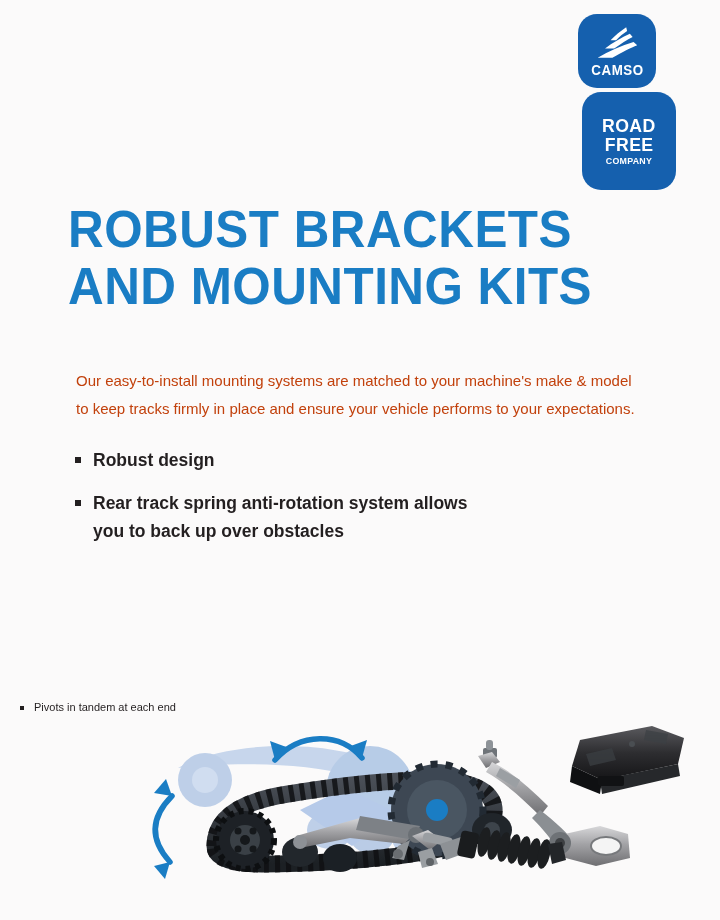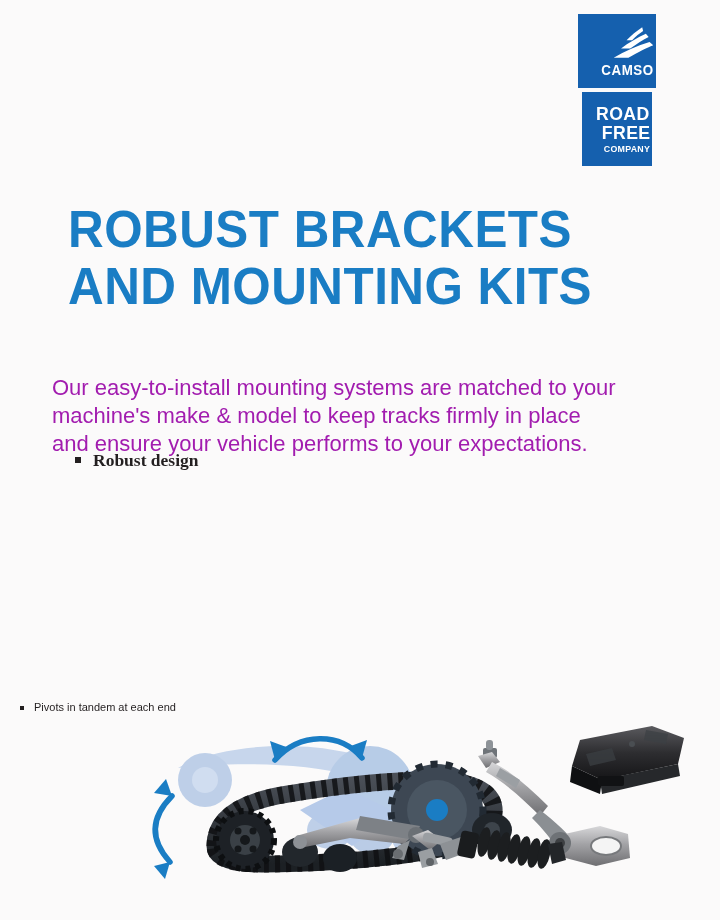--- a/index.html
+++ b/index.html
@@ -20,22 +20,23 @@
   .logo-stack {
     position: absolute;
     top: 14px;
     left: 578px;
     width: 78px;
   }
   .logo-box {
     background: #1560ae;
     display: flex;
     flex-direction: column;
-    align-items: flex-end;
+    align-items: center;
     justify-content: center;
+    border-radius: 19px;
   }
   .logo-camso {
     height: 72px;
     padding-top: 2px;
   }
   .camso-mark {
     width: 46px;
     height: 34px;
     display: block;
   }
@@ -47,21 +48,21 @@
     letter-spacing: 0.6px;
     line-height: 1;
     margin-top: 3px;
     transform: scaleX(0.92);
   }
   .logo-roadfree {
     margin-top: 4px;
     height: 74px;
     width: 70px;
     margin-left: 4px;
-    padding: 0;
+    padding: 12px;
   }
   .rf-line {
     color: #ffffff;
     font-weight: bold;
     line-height: 0.98;
     letter-spacing: 0.4px;
     transform: scaleX(0.93);
   }
   .rf-road { font-size: 19px; margin-top: 1px; }
   .rf-free { font-size: 19px; }
@@ -80,26 +81,26 @@
     line-height: 57px;
     letter-spacing: 0.5px;
     transform: scaleX(0.95);
     transform-origin: left top;
   }
   .headline-line { display: block; white-space: nowrap; }
 
   
   .intro {
     position: absolute;
-    left: 52px;
+    left: 76px;
     top: 352px;
     width: 566px;
-    font-size: 22px;
+    font-size: 15px;
     line-height: 28px;
-    color: #a21caf;
+    color: #c2410c;
   }
 
   
   .bullets {
     position: absolute;
     left: 68px;
     top: 446px;
     width: 566px;
     list-style: none;
     margin: 0;
@@ -115,21 +116,21 @@
     color: #231f20;
   }
   .bullets li .sq {
     position: absolute;
     left: 7px;
     top: 11px;
     width: 6px;
     height: 6px;
     background: #231f20;
   }
-  .bullets li .txt { display: block; white-space: pre-line; font-family: Liberation Serif, serif; }
+  .bullets li .txt { display: block; white-space: pre-line; }
 
   
   .caption {
     position: absolute;
     left: 18px;
     top: 701px;
     font-size: 11px;
     font-weight: normal;
     color: #231f20;
     padding-left: 16px;
@@ -179,20 +180,25 @@
   <span class="headline-line">ROBUST BRACKETS</span>
   <span class="headline-line">AND MOUNTING KITS</span>
 </h1>
 
 <p class="intro">Our easy-to-install mounting systems are matched to your machine's make &amp; model to keep tracks firmly in place and ensure your vehicle performs to your expectations.</p>
 
 <ul class="bullets">
   <li>
     <span class="sq"></span>
     <span class="txt">Robust design</span>
+  </li>
+  <li>
+    <span class="sq"></span>
+    <span class="txt">Rear track spring anti-rotation system allows
+you to back up over obstacles</span>
   </li>
 </ul>
 
 <div class="caption">
   <span class="sq"></span>
   <span>Pivots in tandem at each end</span>
 </div>
 
 <div class="figure">
   <svg class="fig-svg" width="720" height="175" viewBox="0 0 720 175">

